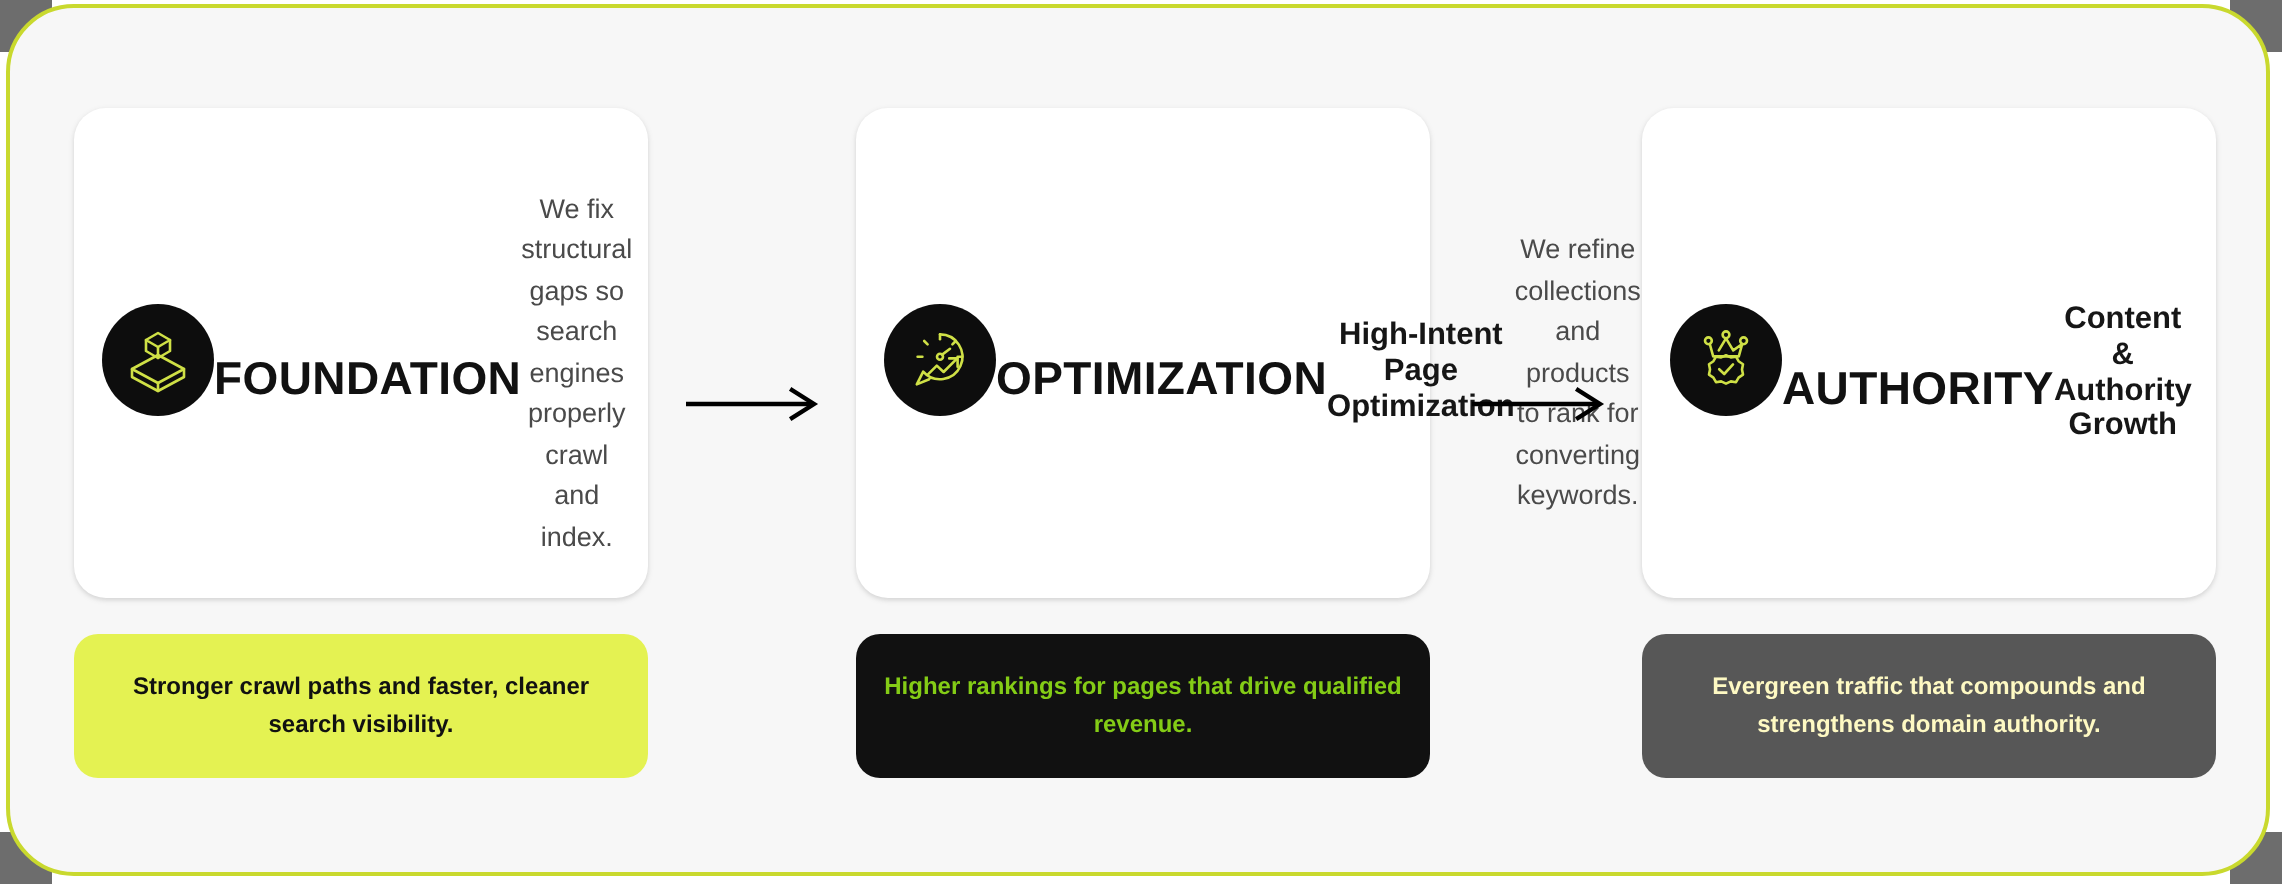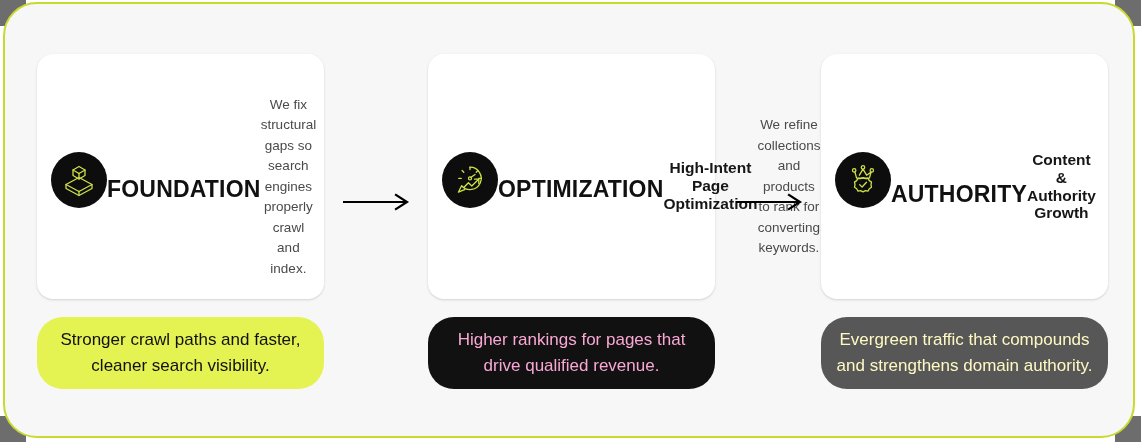--- a/index.html
+++ b/index.html
@@ -119,33 +119,33 @@
   }
 
   
   .card.two-line .card-title { margin-top: 30px; }
   .card.two-line .card-sub { margin-top: 14px; }
   .card.two-line .card-desc { margin-top: 16px; max-width: 252px; }
 
   .banner {
     margin-top: 18px;
     height: 72px;
-    border-radius: 26px;
+    border-radius: 12px;
     display: flex;
     align-items: center;
     justify-content: center;
     text-align: center;
-    font-size: 17px;
-    font-weight: normal;
+    font-size: 12px;
+    font-weight: bold;
     line-height: 1.55;
     padding: 0 14px;
     box-sizing: border-box;
   }
   .banner.lime  { background: #e4f252; color: #111111; }
-  .banner.dark  { background: #111111; color: #f9a8d4; }
+  .banner.dark  { background: #111111; color: #84cc16; }
   .banner.grey  { background: #575757; color: #fef9c3; }
 
   
   .arrow {
     position: absolute;
     top: 188px;
     width: 68px;
     height: 20px;
   }
   .arrow.a0 { left: 338px; }

